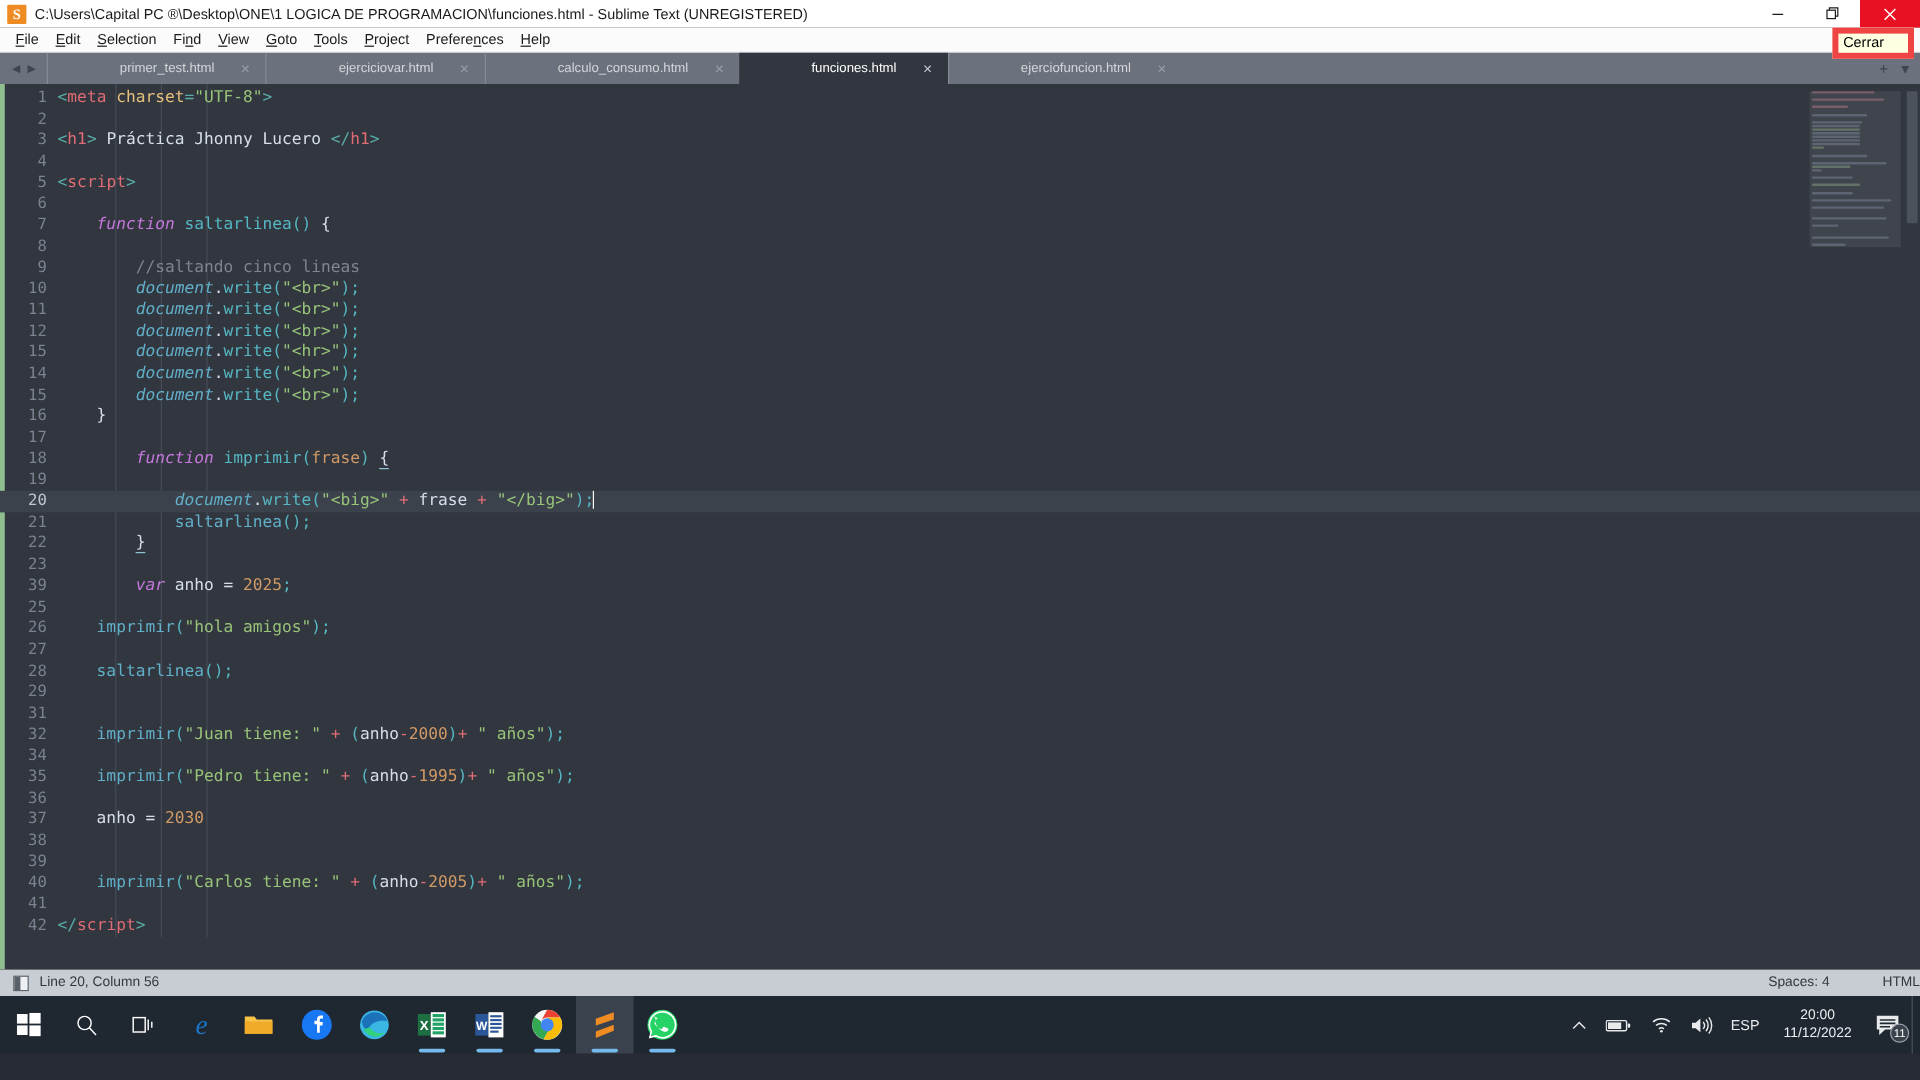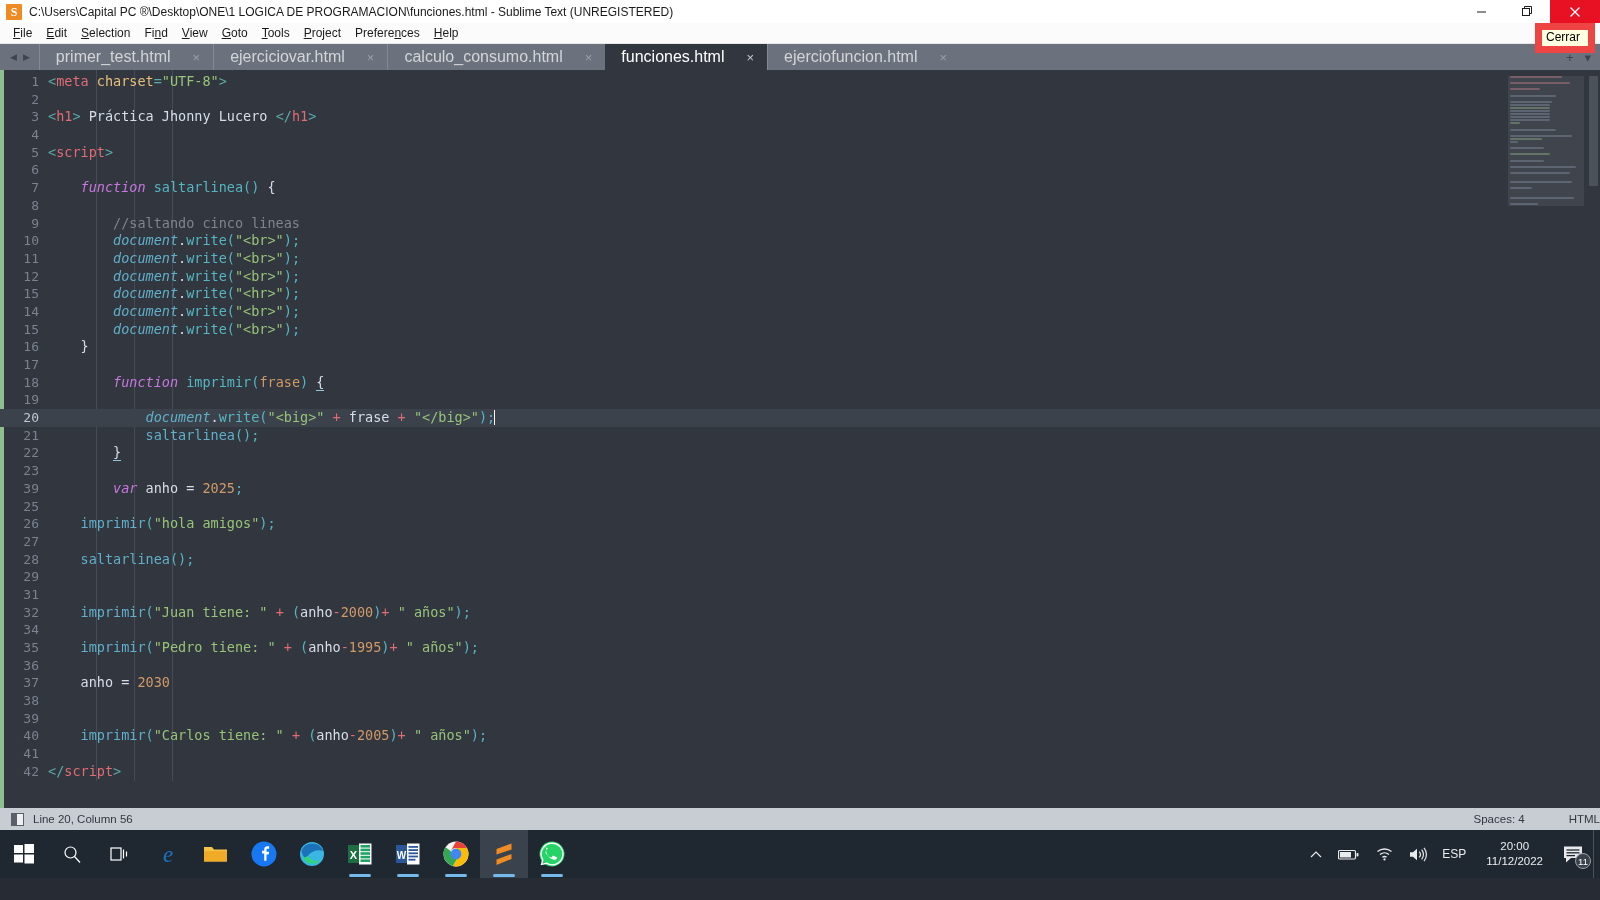--- a/index.html
+++ b/index.html
@@ -29,22 +29,22 @@
   }
   .tb-buttons { position: absolute; right: 0; top: 0; display: flex; height: 23px; }
   .tb-btn {
     width: 46px; height: 23px; display: flex; align-items: center; justify-content: center;
     font-size: 11px; color: #1a1a1a;
   }
   .tb-btn:last-child { background: #e81123; color: #fff; width: 50px; }
   .tb-btn svg { display: block; }
   .tooltip-cerrar {
     position: absolute; right: 5px; top: 23px;
-    background: #ffffe1; border: 7px solid #ef4444;
-    font-size: 12px; color: #000; padding: 0px 8px 1px 4px;
+    background: #ffffe1; border: 5px solid #ef4444;
+    font-size: 12px; color: #000; padding: 0px 20px 1px 4px;
     line-height: 15px; z-index: 50;
   }
 
   
   .menubar {
     height: 21px; background: #fbfbfb;
     display: flex; align-items: center; padding-left: 6px;
     border-bottom: 1px solid #e6e6e6;
   }
   .menu-item {
@@ -67,21 +67,21 @@
     display: flex; align-items: center;
     padding: 0 13px 0 16px; min-width: 0;
     position: relative;
     border-left: 1px solid #848a95;
   }
   .tab:first-of-type { border-left: none; }
   .tab.active {
     background: #31363f; border-left: none;
   }
   .tab-label {
-    font-size: 16px; color: #d3d5d9; white-space: nowrap;
+    font-size: 11px; color: #d3d5d9; white-space: nowrap; margin-left: 44px;
   }
   .tab.active .tab-label { color: #ffffff; }
   .tab-close {
     margin-left: 22px; font-size: 13px; color: #9aa0aa; line-height: 1;
   }
   .tab.active .tab-close { color: #c7cad0; }
   .tabbar-right {
     margin-left: auto; display: flex; align-items: center;
     gap: 11px; padding-right: 9px; color: #3e4450; font-size: 13px;
   }

